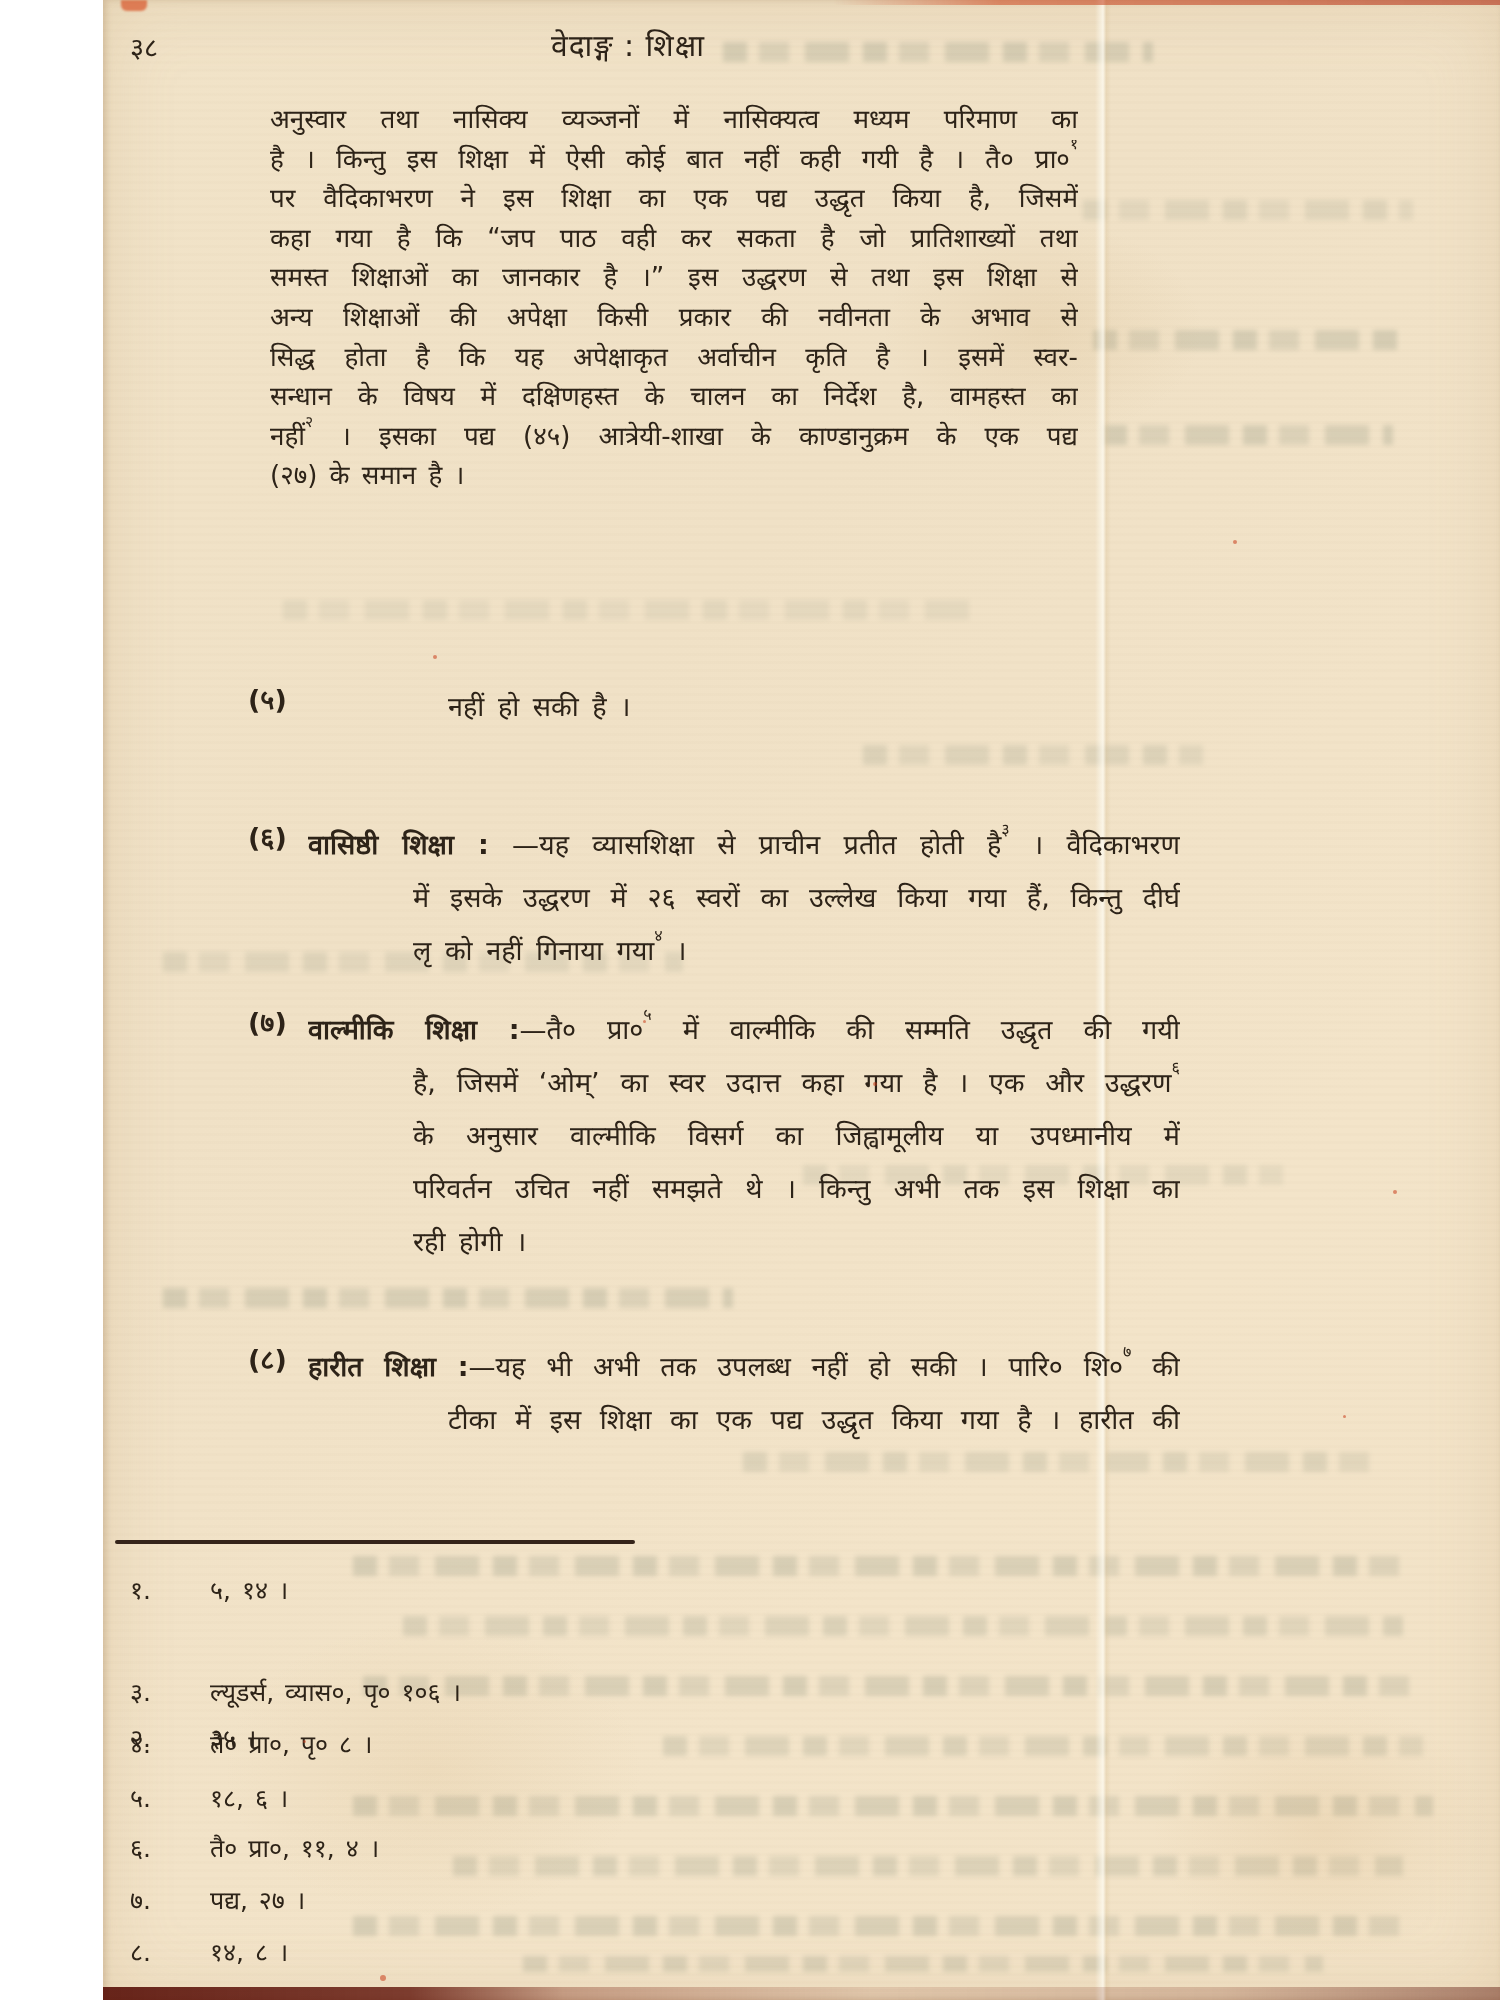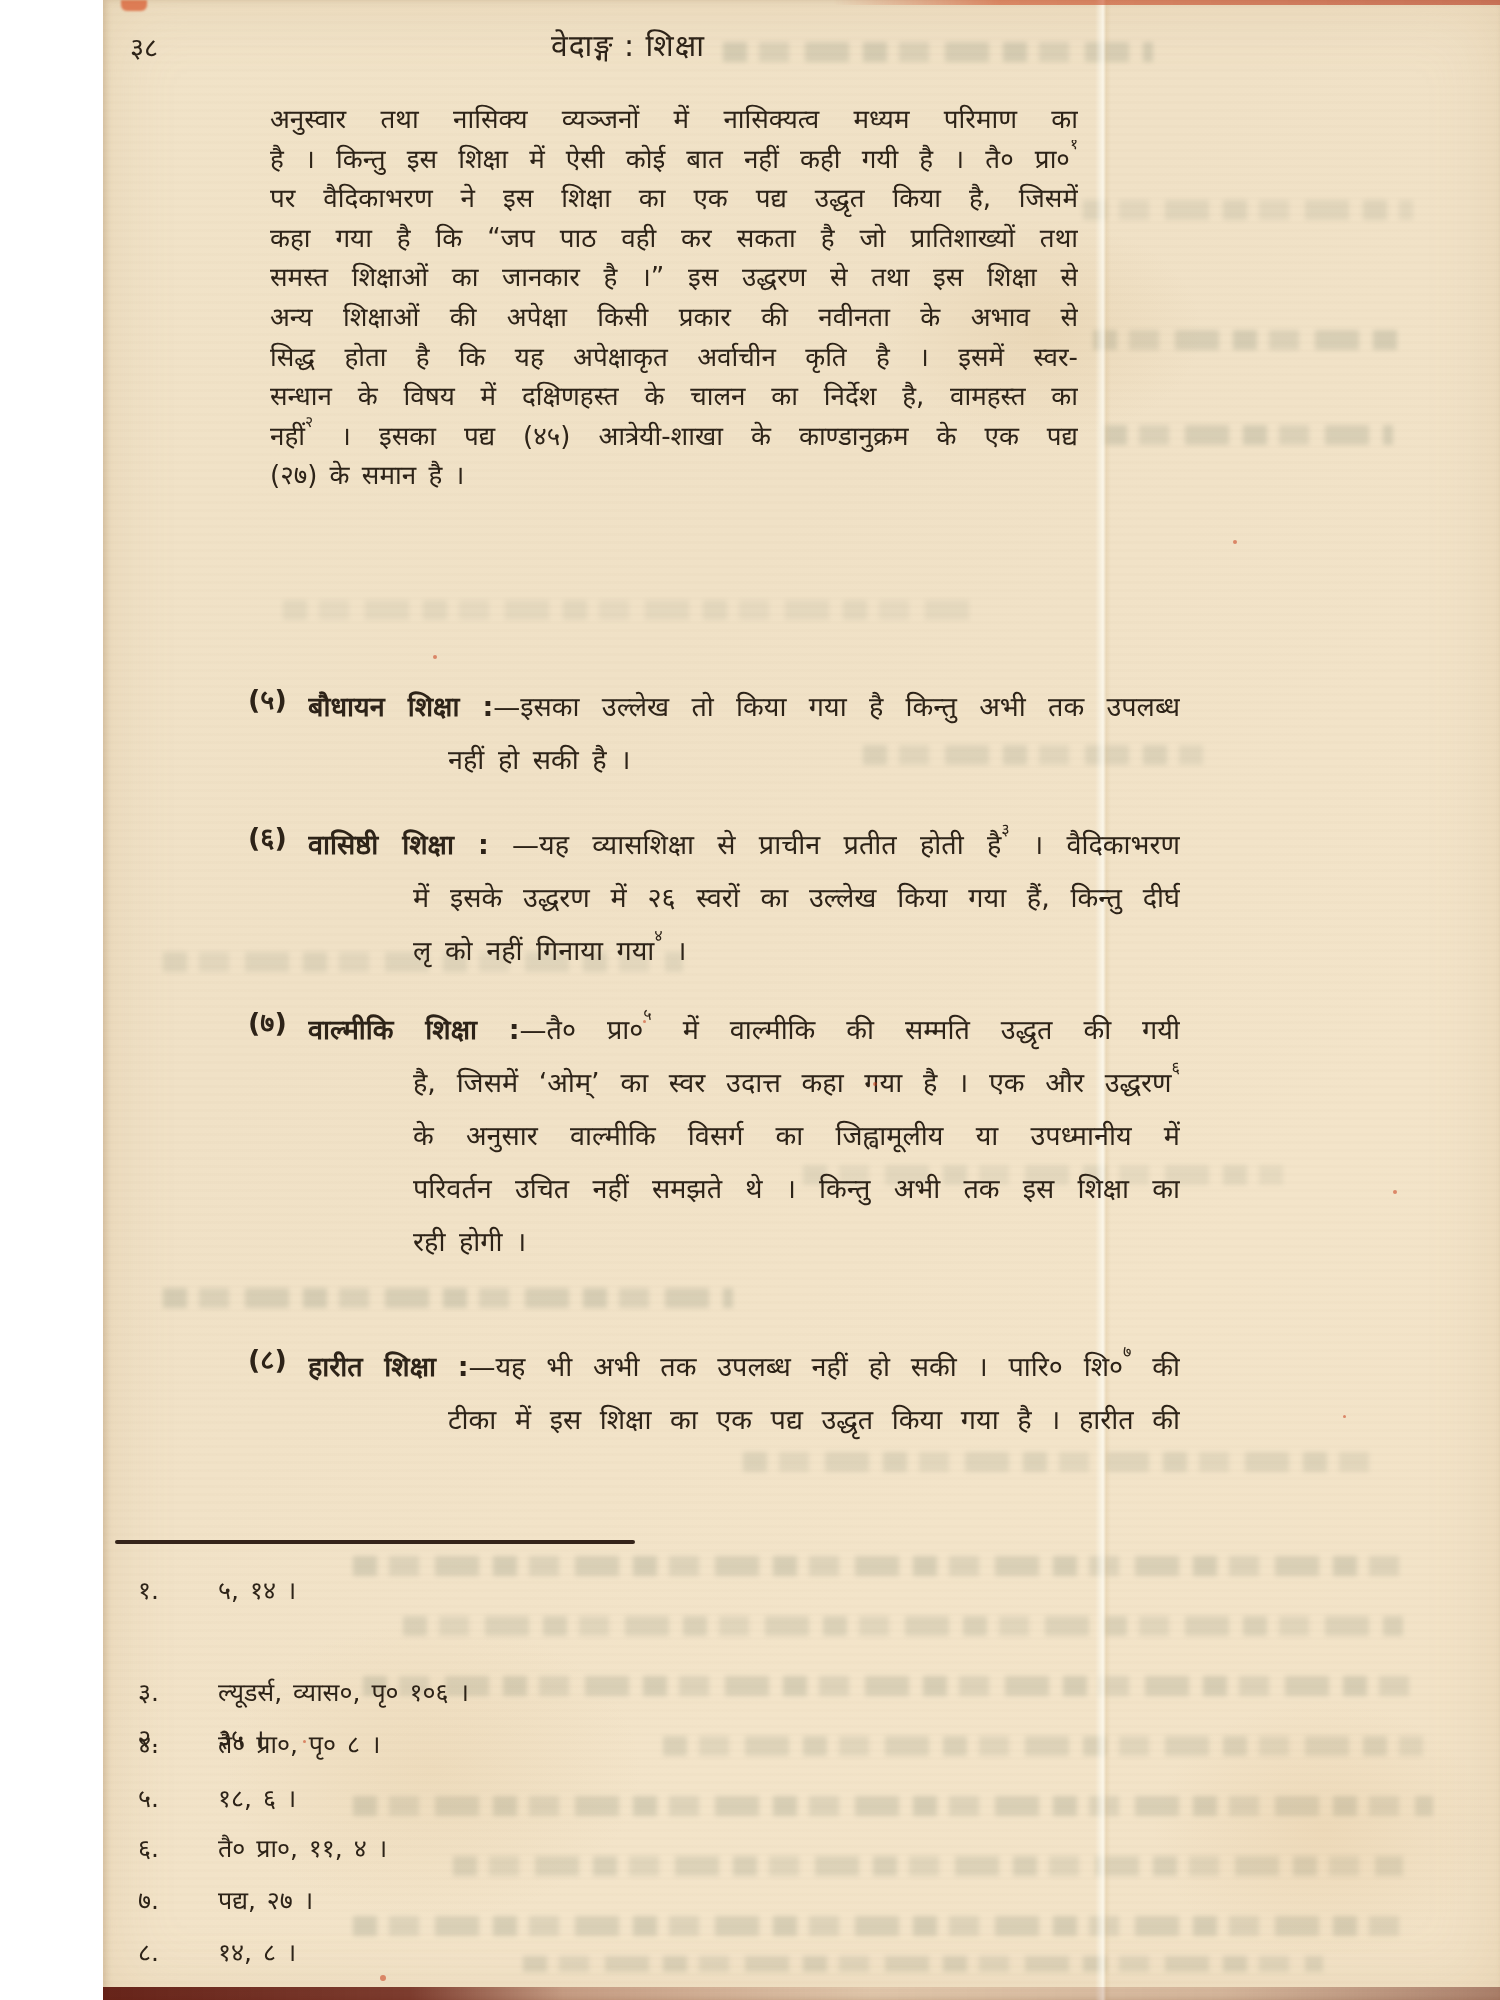--- a/index.html
+++ b/index.html
@@ -32,21 +32,21 @@
   .section .line{height:53px;line-height:53px;}
   .sec-num{position:absolute;left:-60px;top:0;font-weight:700;}
   .line{white-space:nowrap;overflow:hidden;text-align:justify;text-align-last:justify;}
   .line.short{text-align-last:left;}
   .line.ind1{padding-left:105px;}
   .line.ind2{padding-left:140px;}
   .line b{font-weight:700;}
   sup{font-size:60%;position:relative;top:-0.55em;line-height:0;}
   
   .fnrule{position:absolute;left:12px;top:1540px;width:520px;height:4px;background:#35241a;border-radius:2px;}
-  .fn{position:absolute;left:27px;font-size:25px;word-spacing:3px;margin-left:8px;}
+  .fn{position:absolute;left:27px;font-size:25px;word-spacing:3px;}
   .fn .fn-num{display:inline-block;width:80px;}
   
   .ghost{
     position:absolute;height:20px;filter:blur(2.6px);opacity:.45;
     background:repeating-linear-gradient(90deg,
       rgba(122,132,112,.5) 0 24px, rgba(122,132,112,0) 24px 36px,
       rgba(122,132,112,.38) 36px 66px, rgba(122,132,112,0) 66px 82px,
       rgba(122,132,112,.45) 82px 126px, rgba(122,132,112,0) 126px 140px);
   }
   .stain{position:absolute;border-radius:50%;pointer-events:none;}
@@ -104,21 +104,20 @@
     <div class="line">समस्त शिक्षाओं का जानकार है ।” इस उद्धरण से तथा इस शिक्षा से</div>
     <div class="line">अन्य शिक्षाओं की अपेक्षा किसी प्रकार की नवीनता के अभाव से</div>
     <div class="line">सिद्ध होता है कि यह अपेक्षाकृत अर्वाचीन कृति है । इसमें स्वर-</div>
     <div class="line">सन्धान के विषय में दक्षिणहस्त के चालन का निर्देश है, वामहस्त का</div>
     <div class="line">नहीं<sup>२</sup> । इसका पद्य (४५) आत्रेयी-शाखा के काण्डानुक्रम के एक पद्य</div>
     <div class="line short">(२७) के समान है ।</div>
   </div>
 
   <div class="section ink" style="top:680px">
     <span class="sec-num">(५)</span>
-    <div class="line"><b>बौधायन शिक्षा :</b>—इसका उल्लेख तो किया गया है किन्तु अभी तक उपलब्ध</div>
     <div class="line short ind2">नहीं हो सकी है ।</div>
   </div>
 
   <div class="section ink" style="top:818px">
     <span class="sec-num">(६)</span>
     <div class="line"><b>वासिष्ठी शिक्षा :</b> —यह व्यासशिक्षा से प्राचीन प्रतीत होती है<sup>३</sup> । वैदिकाभरण</div>
     <div class="line ind1">में इसके उद्धरण में २६ स्वरों का उल्लेख किया गया हैं, किन्तु दीर्घ</div>
     <div class="line short ind1">लृ को नहीं गिनाया गया<sup>४</sup> ।</div>
   </div>
 

